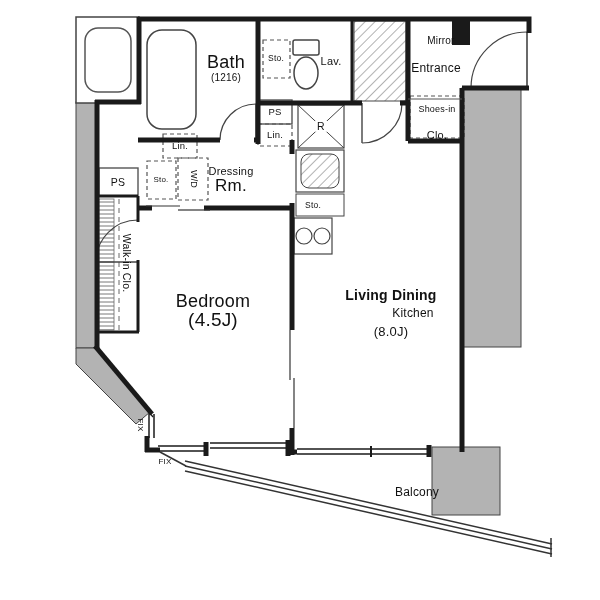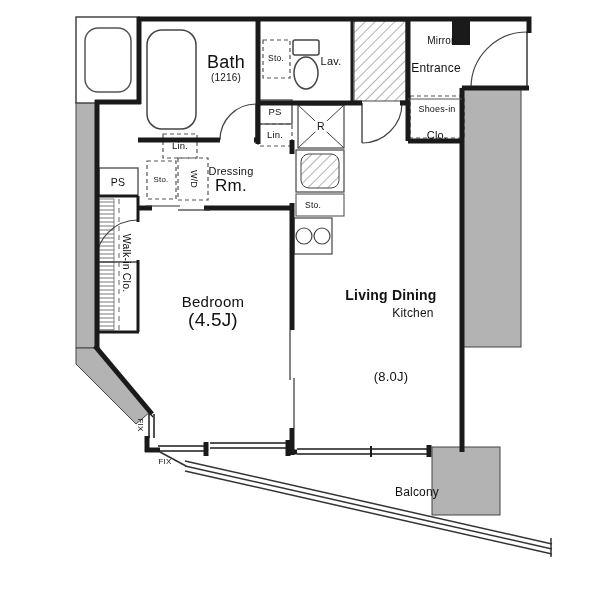--- a/index.html
+++ b/index.html
@@ -175,22 +175,22 @@
   <div class="lbl" style="left:275px;top:135px;font-size:9.5px;">Lin.</div>
   <div class="lbl" style="left:180px;top:146px;font-size:9.5px;">Lin.</div>
   <div class="lbl" style="left:231px;top:171px;font-size:11px;">Dressing</div>
   <div class="lbl" style="left:231px;top:185px;font-size:17px;">Rm.</div>
   <div class="lbl lbl-bg" style="left:161px;top:180px;font-size:8px;">Sto.</div>
   <div class="lbl lbl-v lbl-bg" style="left:193px;top:179px;font-size:9px;">W/D</div>
   <div class="lbl" style="left:118px;top:182px;font-size:10.5px;">PS</div>
   <div class="lbl lbl-v" style="left:127px;top:263px;font-size:10.5px;">Walk-in Clo.</div>
   <div class="lbl lbl-bg" style="left:321px;top:126px;font-size:10.5px;">R</div>
   <div class="lbl" style="left:313px;top:205px;font-size:8.5px;">Sto.</div>
-  <div class="lbl" style="left:213px;top:301px;font-size:15px;">Bedroom</div>
+  <div class="lbl" style="left:213px;top:301px;font-size:18px;">Bedroom</div>
   <div class="lbl" style="left:213px;top:319px;font-size:19px;">(4.5J)</div>
   <div class="lbl" style="left:391px;top:295px;font-size:14px;font-weight:bold;">Living Dining</div>
   <div class="lbl" style="left:413px;top:313px;font-size:12px;">Kitchen</div>
-  <div class="lbl" style="left:391px;top:331px;font-size:13px;margin-top:45px;">(8.0J)</div>
+  <div class="lbl" style="left:391px;top:331px;font-size:13px;">(8.0J)</div>
   <div class="lbl" style="left:369px;top:492px;font-size:12px;margin-left:48px;">Balcony</div>
   <div class="lbl lbl-v" style="left:140px;top:425px;font-size:8px;">FIX</div>
   <div class="lbl" style="left:165px;top:462px;font-size:8px;">FIX</div>
 
 </div>
 
 </body></html>

